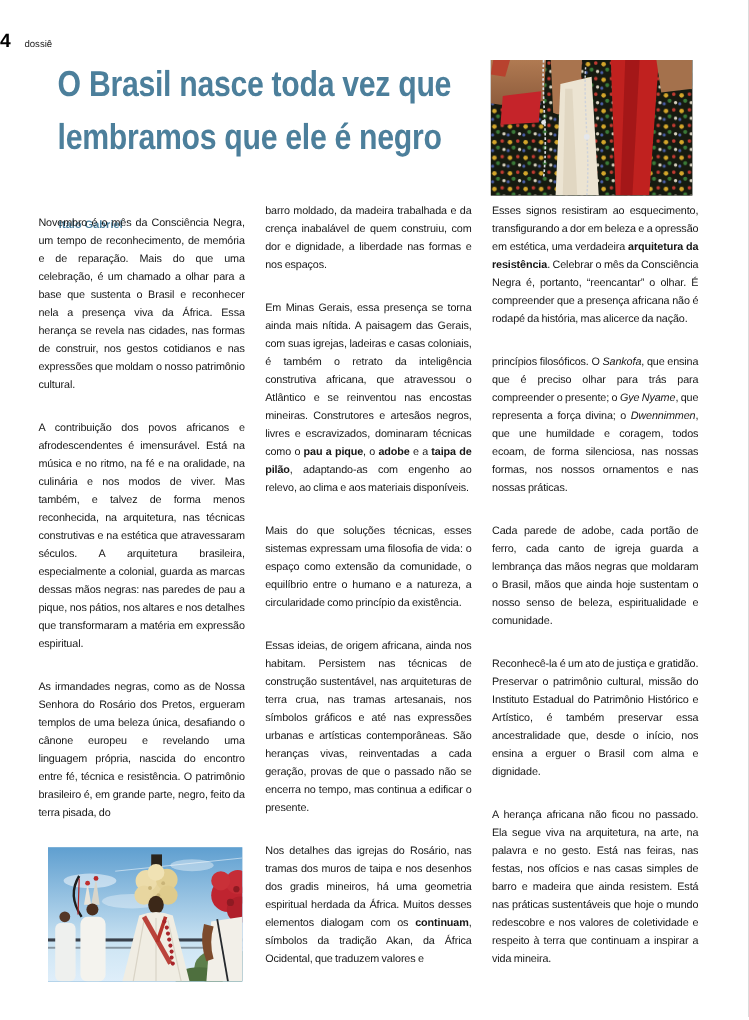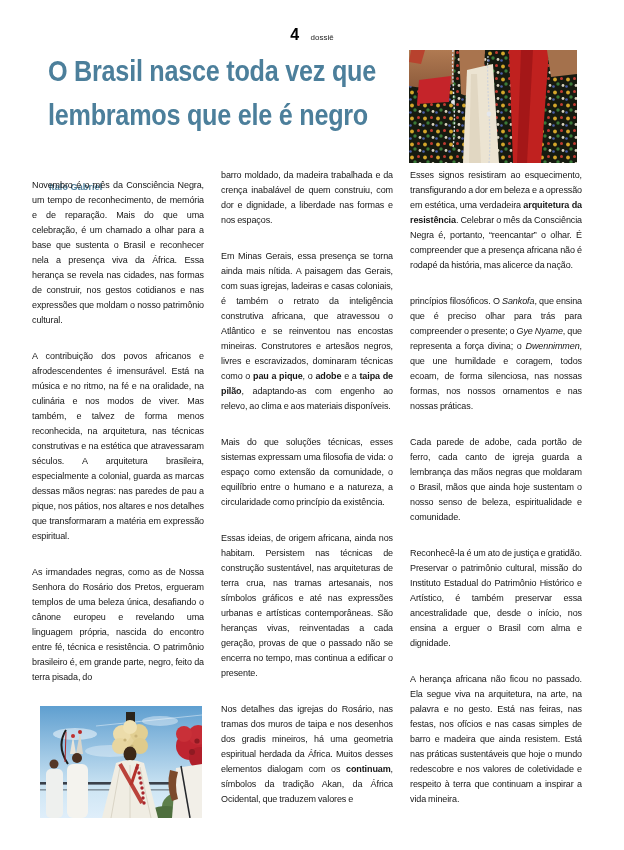--- a/index.html
+++ b/index.html
@@ -8,21 +8,20 @@
     width:624px;height:850px;
     margin:0 auto;
     background:#ffffff;
     overflow:hidden;
     font-family:"Liberation Sans",sans-serif;
     color:var(--body_text,#161616);
   }
   
   .folio{
     position:absolute;top:26px;left:0;right:0;
-    text-align:center;
   }
   .folio .num{font-size:16px;font-weight:bold;color:#000;}
   .folio .sec{font-size:8px;color:#1c1c1c;margin-left:7px;}
   
   .headline{
     position:absolute;left:48px;top:49px;
     color:var(--headline_teal,#4c7f9b);
     font-weight:bold;
     font-size:30px;line-height:44px;
     letter-spacing:-0.3px;

